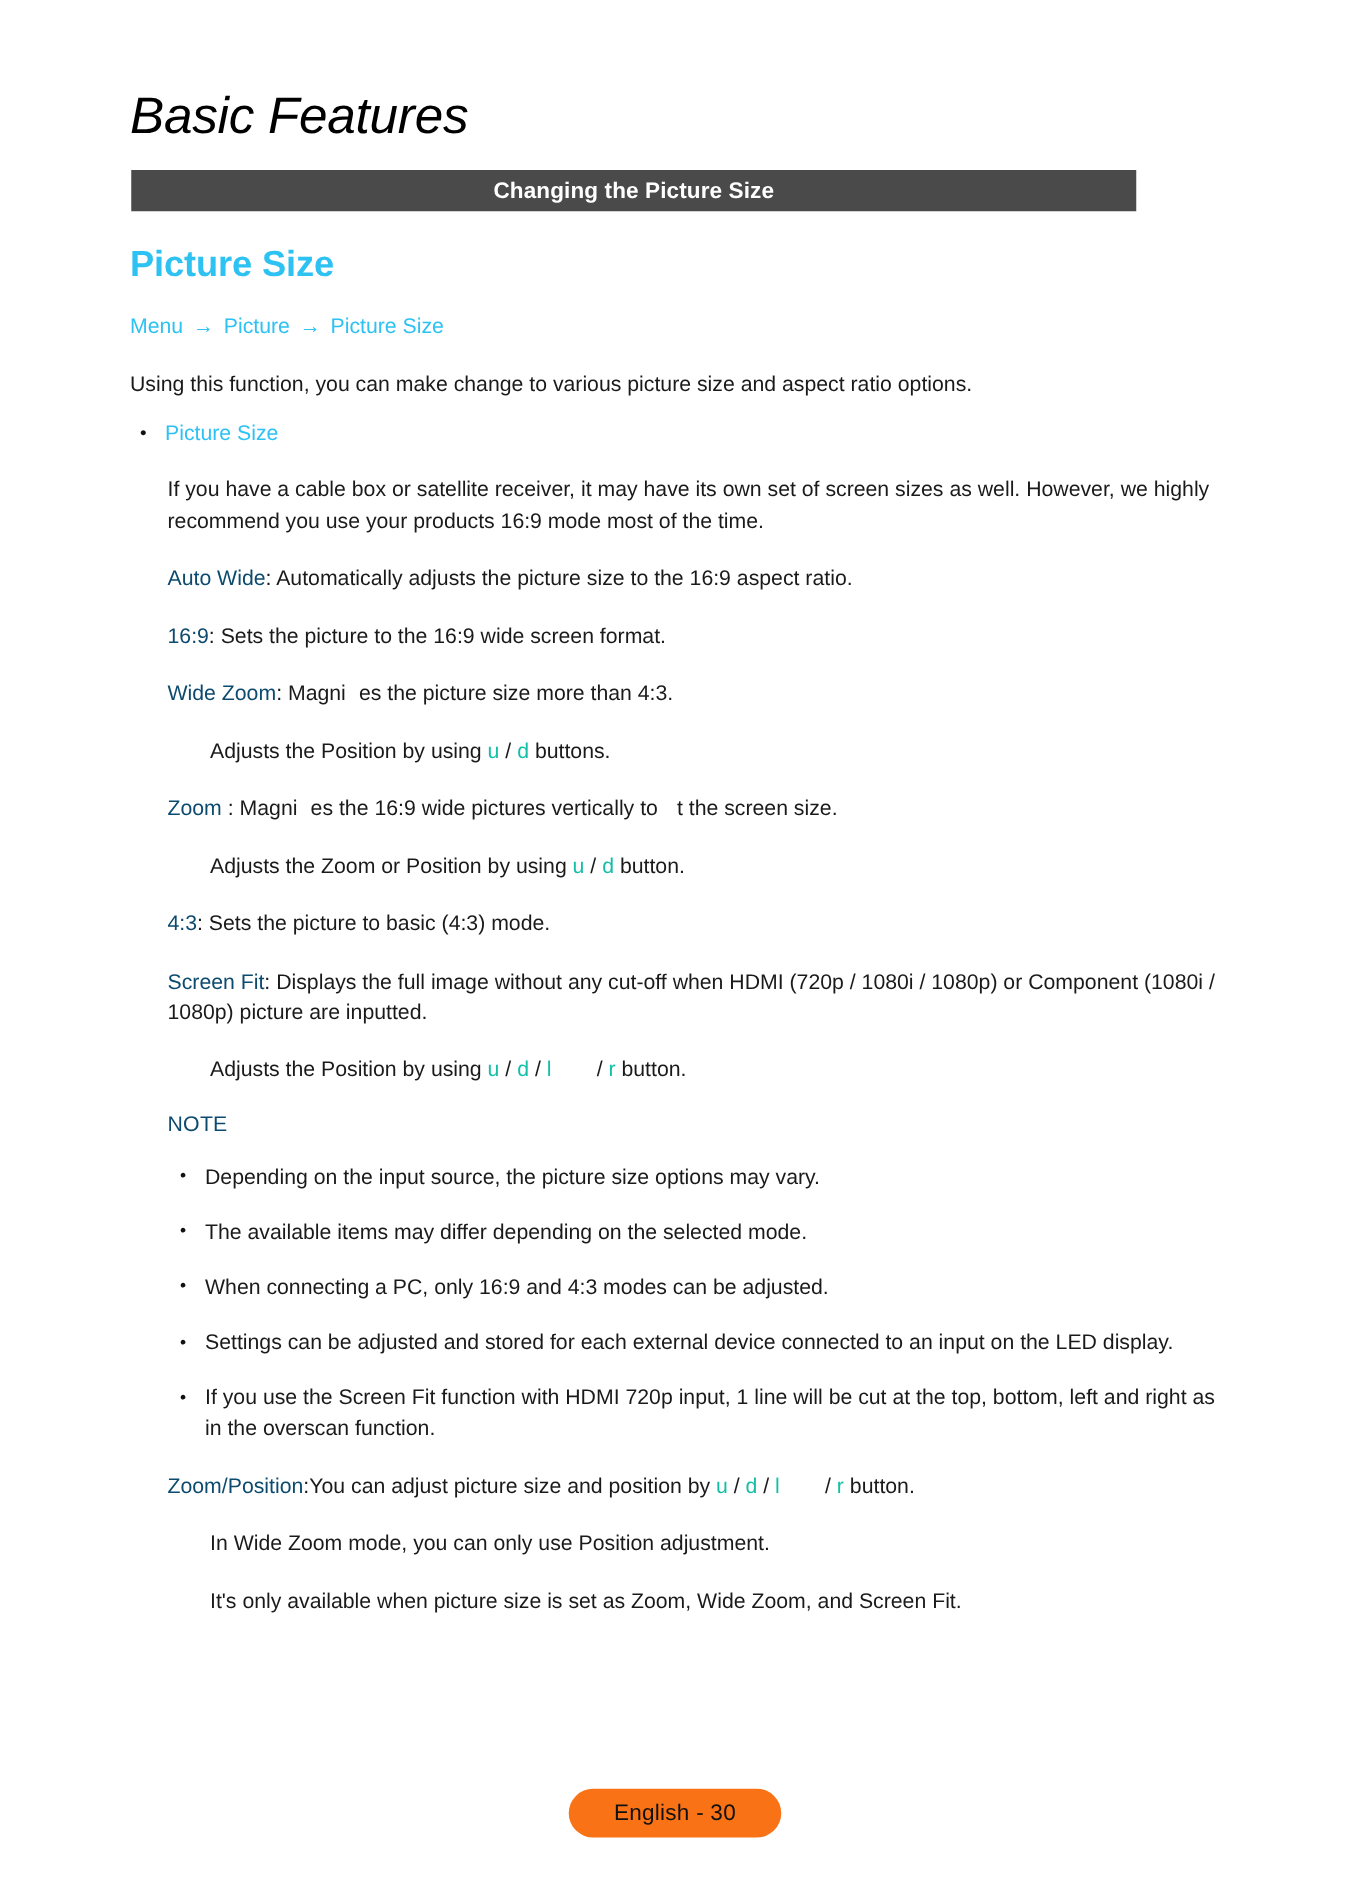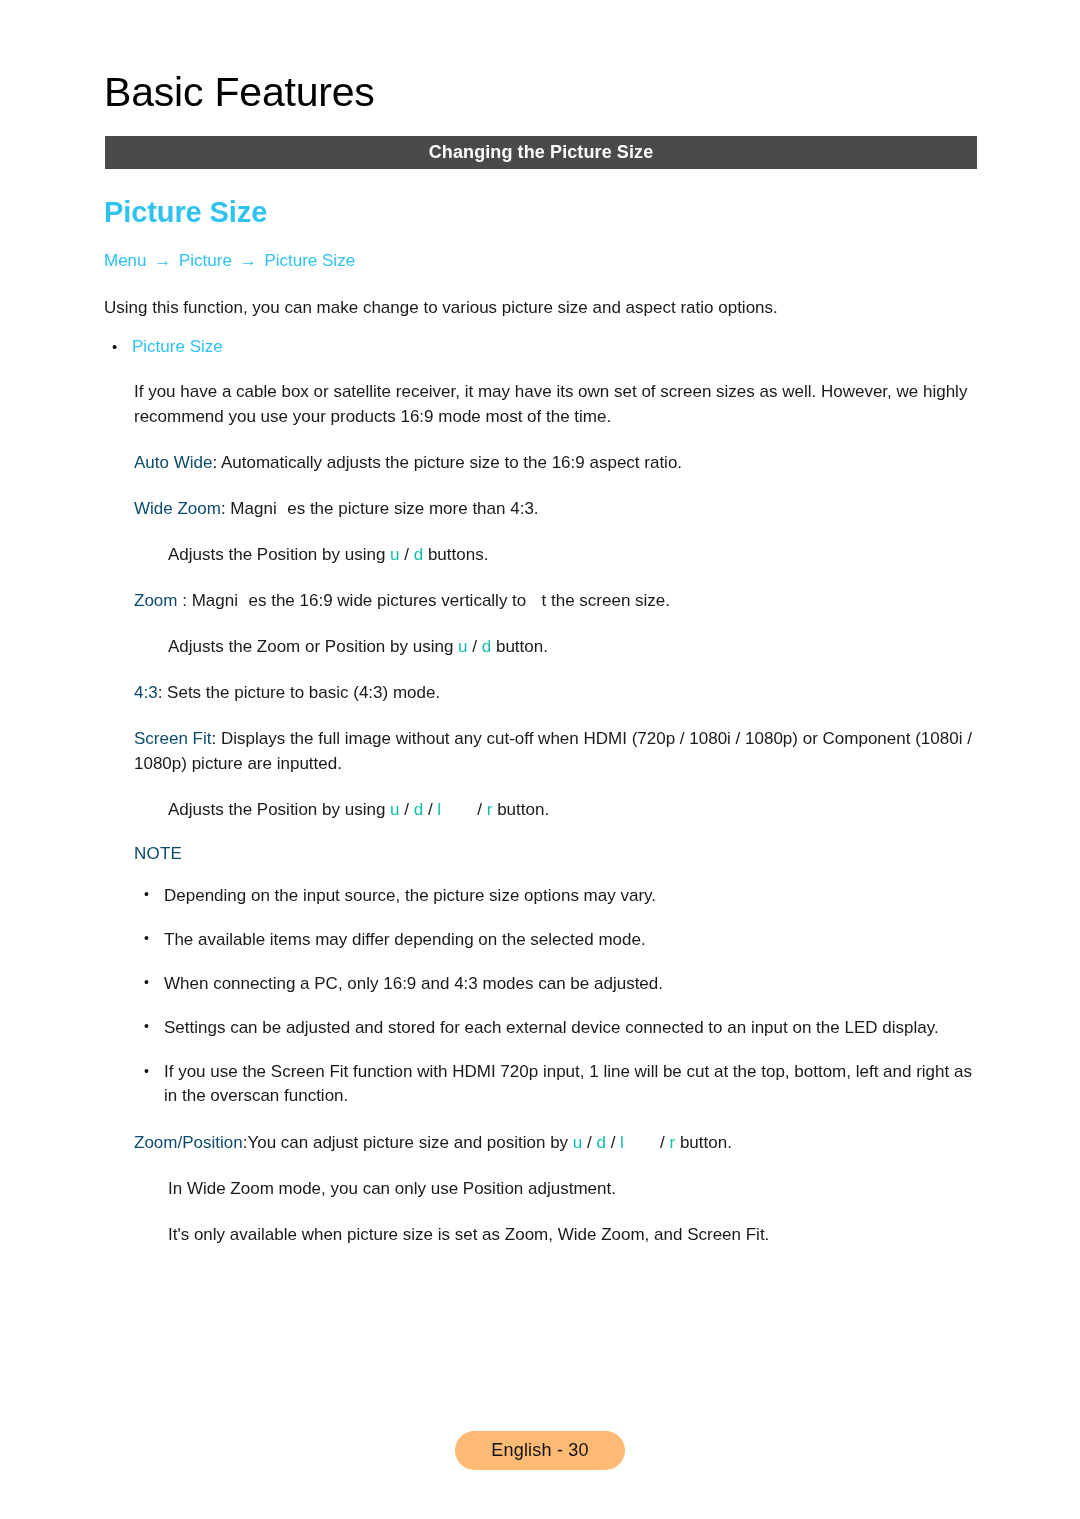--- a/index.html
+++ b/index.html
@@ -26,28 +26,29 @@
   
   .chapter-title {
     position: absolute;
     left: 104px;
     top: 72px;
     font-size: 41px;
     font-weight: 400;
     letter-spacing: -0.2px;
     color: #000000;
     line-height: 1;
+    font-style: italic;
   }
 
   
   .section-banner {
     position: absolute;
     left: 105px;
     top: 136px;
-    width: 872px;
+    width: 804px;
     height: 33px;
     background: #4a4a4a;
     display: flex;
     align-items: center;
     justify-content: center;
   }
   .section-banner-label {
     color: #ffffff;
     font-size: 18px;
     font-weight: bold;
@@ -168,21 +169,21 @@
     line-height: 1.45;
   }
 
   
   .footer-pill {
     position: absolute;
     left: 455px;
     top: 1431px;
     width: 170px;
     height: 39px;
-    background: #fdba74;
+    background: #f97316;
     border-radius: 20px;
     display: flex;
     align-items: center;
     justify-content: center;
   }
   .footer-pill-label {
     font-size: 18px;
     color: #111111;
     letter-spacing: 0.2px;
   }
@@ -216,20 +217,23 @@
       <span class="bullet">•</span>
       <span>Picture Size</span>
     </div>
 
     <p class="indent-1">If you have a cable box or satellite receiver, it may have its own set of screen sizes as well. However, we highly recommend you use your products 16:9 mode most of the time.</p>
 
     <p class="indent-1">
       <span class="cyan">Auto Wide</span><span>: Automatically adjusts the picture size to the 16:9 aspect ratio.</span>
     </p>
 
+    <p class="indent-1">
+      <span class="cyan">16:9</span><span>: Sets the picture to the 16:9 wide screen format.</span>
+    </p>
 
     <p class="indent-1">
       <span class="cyan">Wide Zoom</span><span>: Magni</span><span class="missing-glyph"></span><span>es the picture size more than 4:3.</span>
     </p>
 
     <p class="indent-2">
       <span>Adjusts the Position by using </span><span class="teal">u</span><span> / </span><span class="teal">d</span><span> buttons.</span>
     </p>
 
     <p class="indent-1">

